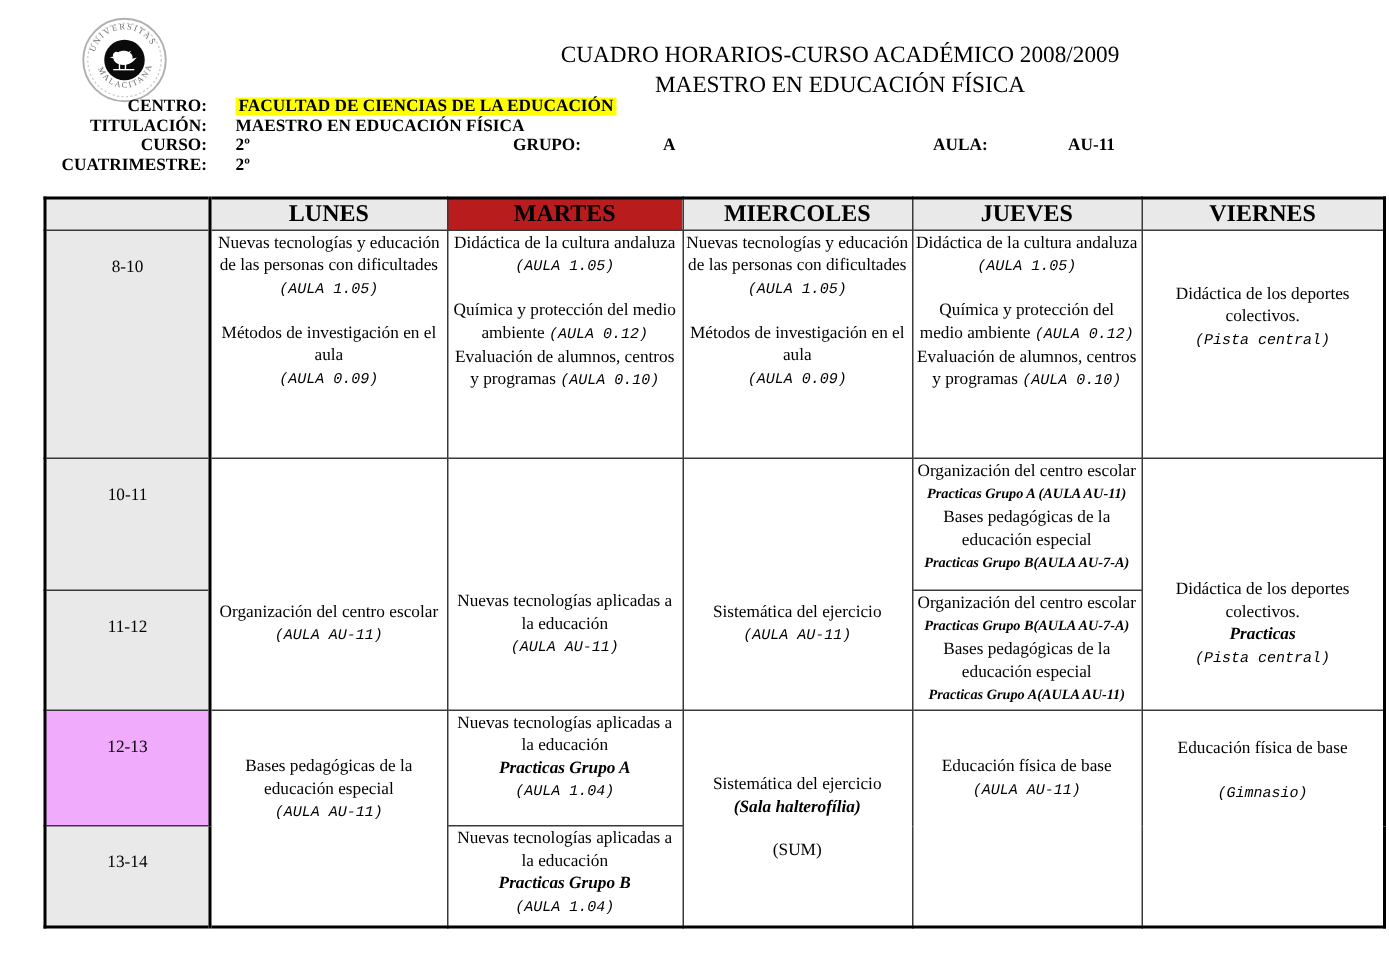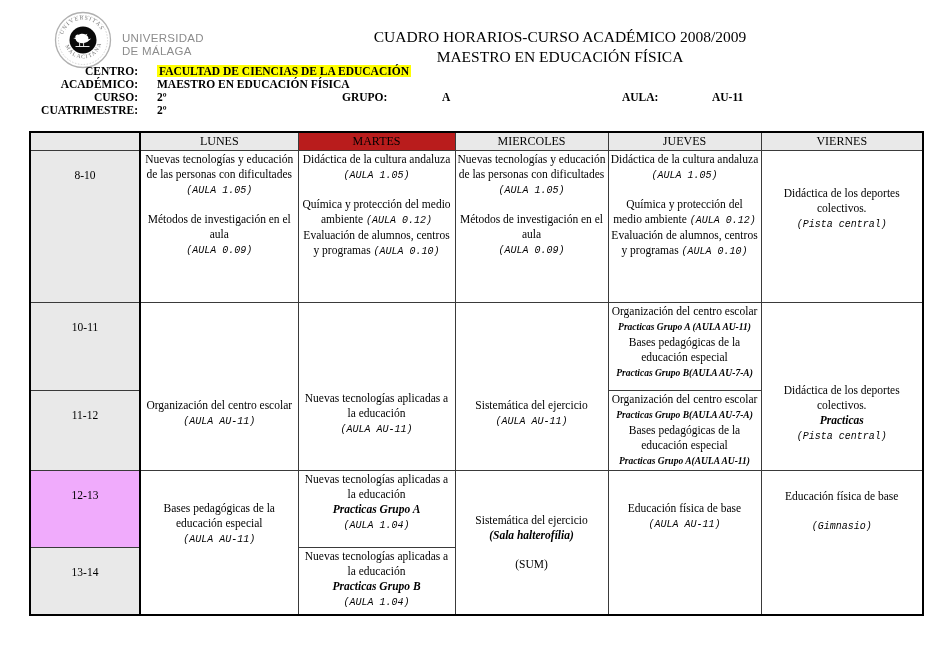--- a/index.html
+++ b/index.html
@@ -19,21 +19,21 @@
   .info-label{position:absolute;left:0;width:138px;text-align:right;}
   .info-value{position:absolute;left:145px;white-space:nowrap;padding-left:12px;}
   .hl{background:#ffff00;padding:0 2px;}
   .pos-grupo-l{left:330px;} .pos-grupo-v{left:430px;}
   .pos-aula-l{left:610px;} .pos-aula-v{left:700px;}
 
   
   table.tt{position:absolute;left:29px;top:131px;width:893px;border-collapse:collapse;
            table-layout:fixed;border:2px solid #000;}
   .tt th,.tt td{border:1px solid #3a3a3a;padding:1px 2px;text-align:center;vertical-align:top;}
-  .tt th{height:15px;font-size:12px;font-weight:normal;}
+  .tt th{height:15px;font-size:16px;font-weight:bold;}
   .tt th.corner, .tt td.time{border-right:2px solid #000;}
   .tt td.time{font-size:11.5px;padding-top:18px;}
   .tt td.cell{font-size:11.5px;line-height:15px;}
   .tt tbody tr:nth-child(1){height:152px;}
   .tt tbody tr:nth-child(2){height:88px;}
   .tt tbody tr:nth-child(3){height:80px;}
   .tt tbody tr:nth-child(4){height:77px;}
   .tt tbody tr:nth-child(5){height:67px;}
   .va-top{vertical-align:top;}
   .va-mid{vertical-align:middle !important;}
@@ -68,38 +68,34 @@
         <textPath href="#arcBot" startOffset="10%">MALACITANA</textPath>
       </text>
       <circle cx="29" cy="29" r="13.5" fill="#0a0a0a"></circle>
       <g fill="#ffffff">
         <path d="M 23.5 23.5 c -1.8 0.3 -2.6 2 -2 3.2 l -2.3 0.4 2.4 0.9 c 0.2 1.8 1.6 3.2 3.6 3.8 c 3.2 1 7.2 0.4 9.8 -2.2 l 2.2 -2.2 l -2.9 0.8 c 0.4 -1.6 -0.3 -3.2 -1.8 -4 l 1 -1.5 l -1.9 0.9 c -2.2 -1.2 -5.5 -0.8 -6.6 0.2 z"></path>
         <rect x="25.2" y="31.5" width="0.9" height="4"></rect>
         <rect x="29.2" y="31.5" width="0.9" height="4"></rect>
         <rect x="21.5" y="35" width="14" height="0.9"></rect>
       </g>
     </svg>
-    <div class="wordmark">
-      <div>UNIVERSIDAD</div>
-      <div>DE MÁLAGA</div>
-    </div>
   </div>
 
   <div class="title">
     <div>CUADRO HORARIOS-CURSO ACADÉMICO 2008/2009</div>
     <div>MAESTRO EN EDUCACIÓN FÍSICA</div>
   </div>
 
   <div class="info">
     <div class="info-row">
       <span class="info-label">CENTRO:</span>
       <span class="info-value"><span class="hl" style="background: rgb(255, 255, 0);">FACULTAD DE CIENCIAS DE LA EDUCACIÓN</span></span>
     </div>
     <div class="info-row">
-      <span class="info-label">ACADÉMICO:</span>
+      <span class="info-label">TITULACIÓN:</span>
       <span class="info-value">MAESTRO EN EDUCACIÓN FÍSICA</span>
     </div>
     <div class="info-row">
       <span class="info-label">CURSO:</span>
       <span class="info-value">2º</span>
       <span class="info-value pos-grupo-l">GRUPO:</span>
       <span class="info-value pos-grupo-v">A</span>
       <span class="info-value pos-aula-l">AULA:</span>
       <span class="info-value pos-aula-v">AU-11</span>
     </div>

